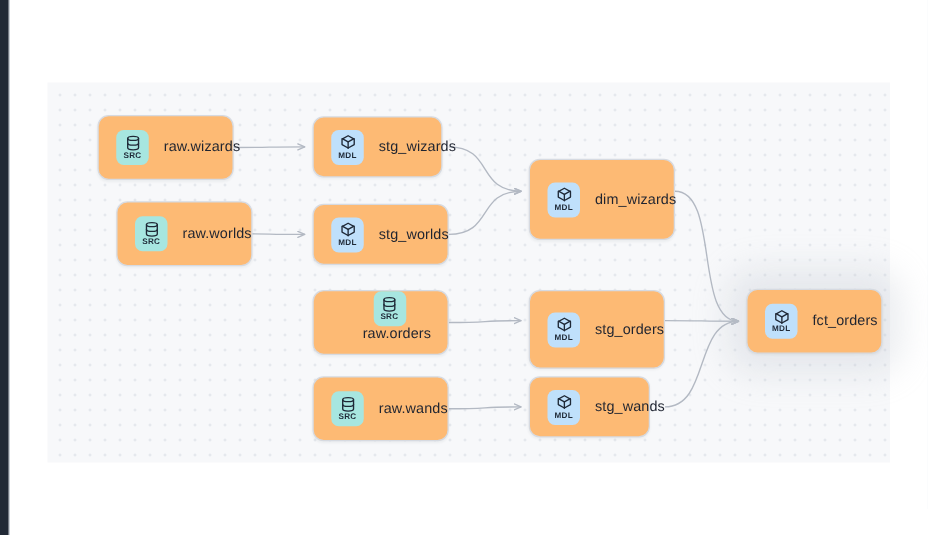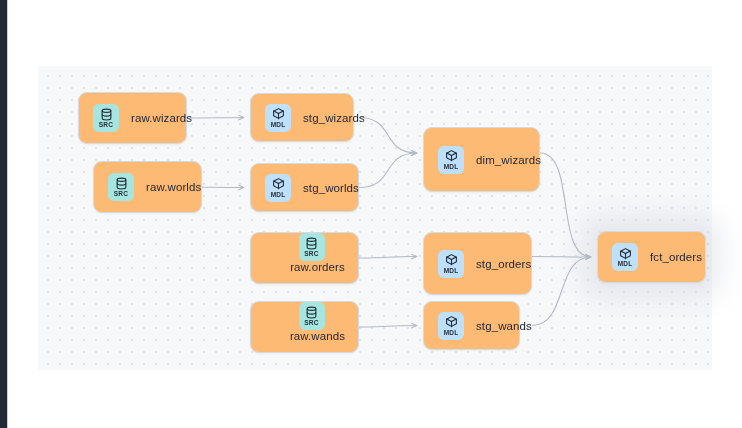--- a/index.html
+++ b/index.html
@@ -161,21 +161,21 @@
           <svg width="13" height="13" viewBox="0 0 24 24" fill="none" stroke="#1f2937" stroke-width="2" stroke-linecap="round" stroke-linejoin="round">
             <ellipse cx="12" cy="5" rx="8" ry="3"></ellipse>
             <path d="M4 5v14c0 1.66 3.58 3 8 3s8-1.34 8-3V5"></path>
             <path d="M4 12c0 1.66 3.58 3 8 3s8-1.34 8-3"></path>
           </svg>
         </span>
         <span class="badge-text">SRC</span>
       </div>
       <span class="node-label">raw.orders</span>
     </div>
-    <div class="node" style="left: 250px; top: 301px; width: 109px; height: 52px; flex-direction: column;">
+    <div class="node" style="left: 250px; top: 301px; width: 109px; height: 52px;">
       <div class="badge src">
         <span>
           <svg width="13" height="13" viewBox="0 0 24 24" fill="none" stroke="#1f2937" stroke-width="2" stroke-linecap="round" stroke-linejoin="round">
             <ellipse cx="12" cy="5" rx="8" ry="3"></ellipse>
             <path d="M4 5v14c0 1.66 3.58 3 8 3s8-1.34 8-3V5"></path>
             <path d="M4 12c0 1.66 3.58 3 8 3s8-1.34 8-3"></path>
           </svg>
         </span>
         <span class="badge-text">SRC</span>
       </div>

